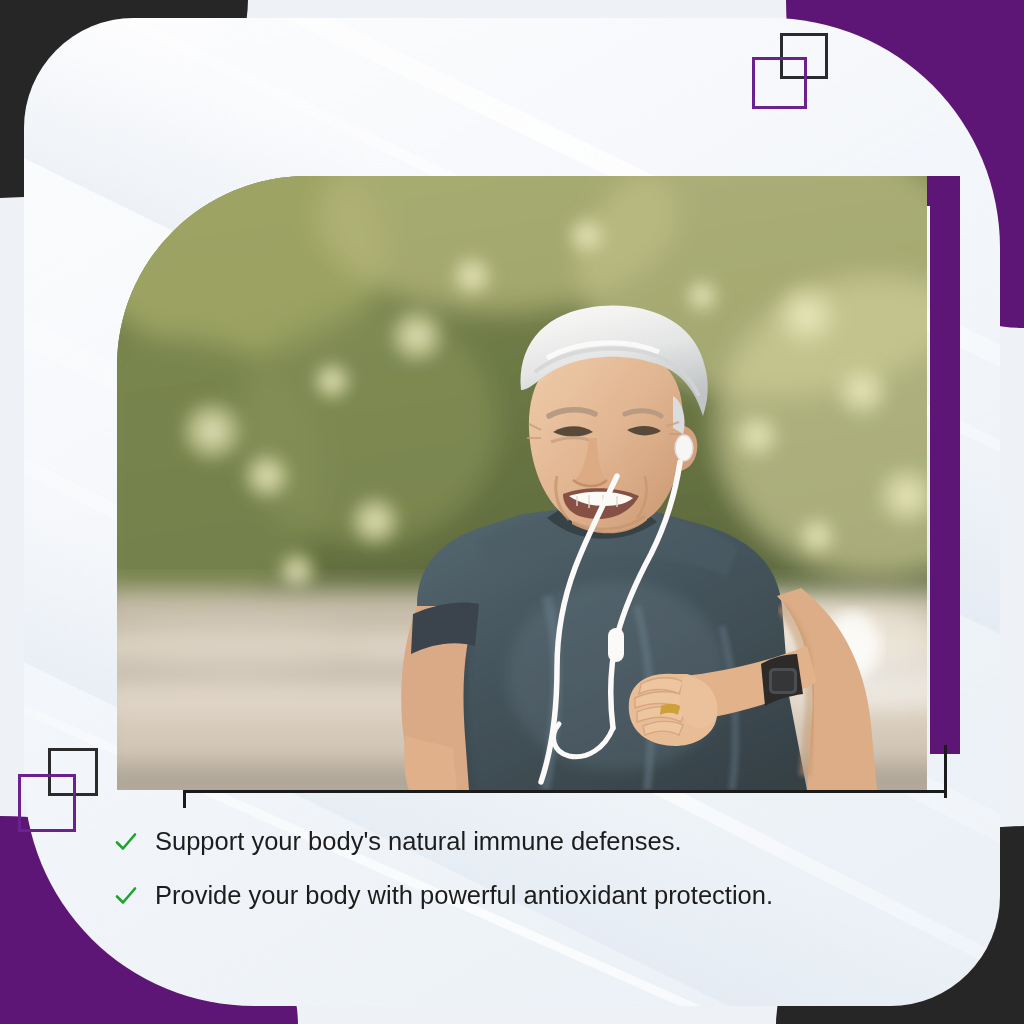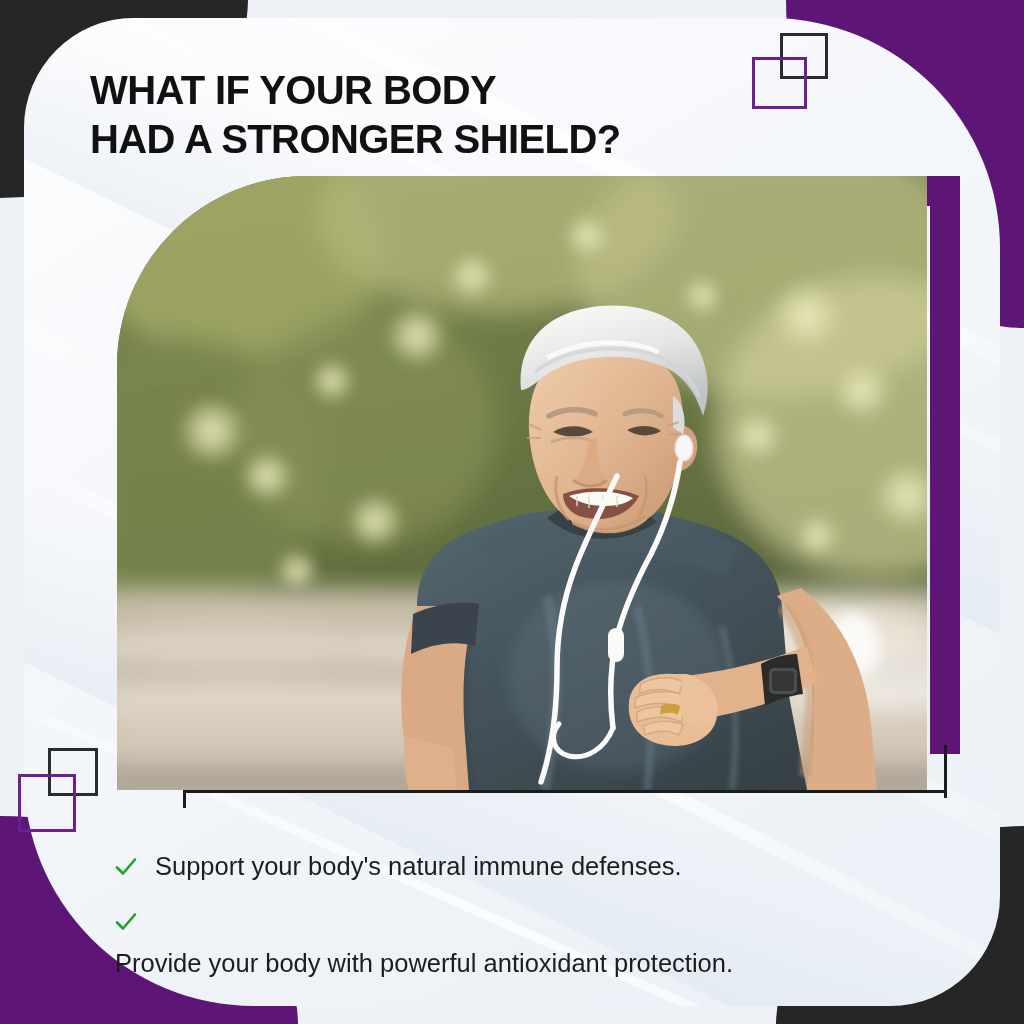--- a/index.html
+++ b/index.html
@@ -156,23 +156,22 @@
     width:820px;
   }
   .bullet {
     display:flex;
     align-items:baseline;
     gap:18px;
     margin-bottom:22px;
     font-size:25.5px;
     color:#1d1d1d;
     line-height:1.25;
-    margin-top:25px;
-  }
-  .bullet:last-child { margin-bottom:0;flex-direction:column; }
+  }
+  .bullet:last-child { margin-bottom:0; }
   .check {
     flex:0 0 auto;
     width:22px; height:22px;
     position:relative; top:3px;
   }
   .check svg { display:block; width:22px; height:22px; }
 </style>
 </head>
 <body>
 
@@ -186,22 +185,20 @@
   <div id="card">
     <div class="streak" id="streak-1"></div>
     <div class="streak" id="streak-2"></div>
     <div class="shade" id="shade-1"></div>
     <div class="streak" id="streak-3"></div>
     <div class="streak" id="streak-4"></div>
     <div class="shade" id="shade-2"></div>
     <div class="streak" id="streak-5"></div>
   </div>
 
-  <h1 id="headline">WHAT IF YOUR BODY
-HAD A STRONGER SHIELD?</h1>
 
   <div id="purple-band"></div>
 
   <div id="black-bracket"></div>
   <div id="black-bracket-v"></div>
   <div id="black-bracket-l"></div>
 
   <div id="photo">
     <svg viewBox="0 0 810 614" preserveAspectRatio="xMidYMid slice" aria-hidden="true">
       <defs>

